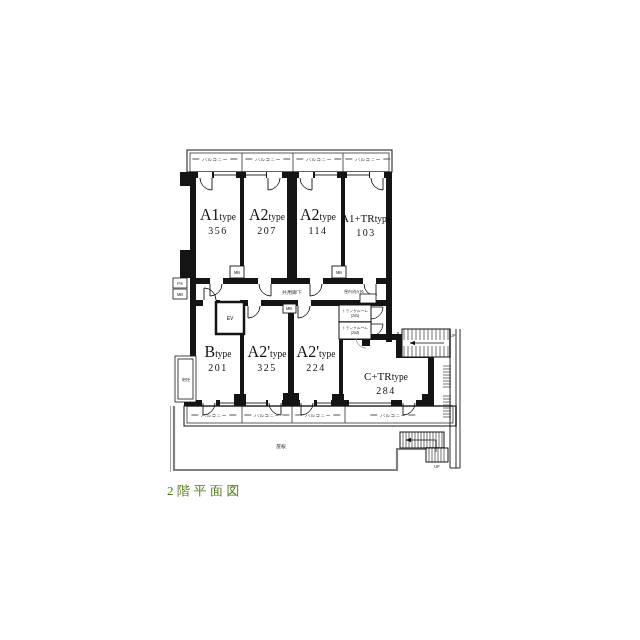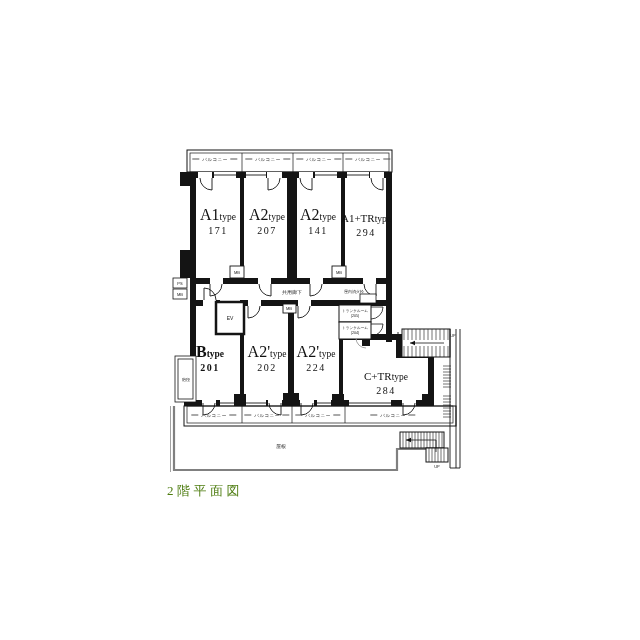--- a/index.html
+++ b/index.html
@@ -274,60 +274,60 @@
     </g>
   </svg>
 
   <div class="lbl bal" style="left:215px; top:159px;">バルコニー</div>
   <div class="lbl bal" style="left:268px; top:159px;">バルコニー</div>
   <div class="lbl bal" style="left:319px; top:159px;">バルコニー</div>
   <div class="lbl bal" style="left:368px; top:159px;">バルコニー</div>
 
   <div class="unit-label" style="left:218px; top:207px;">
     <div><span class="big">A1</span><span class="small">type</span></div>
-    <div class="num">171</div>
+    <div class="num">356</div>
   </div>
   <div class="unit-label" style="left:267px; top:207px;">
     <div><span class="big">A2</span><span class="small">type</span></div>
     <div class="num">207</div>
   </div>
   <div class="unit-label" style="left:318px; top:207px;">
     <div><span class="big">A2</span><span class="small">type</span></div>
-    <div class="num">141</div>
+    <div class="num">114</div>
   </div>
   <div class="unit-label compact" style="left:366px; top:209px;">
     <div><span class="big">A1+TR</span><span class="small">type</span></div>
-    <div class="num">294</div>
+    <div class="num">103</div>
   </div>
 
   <div class="lbl t5" style="left:292px; top:292px;">共用廊下</div>
   <div class="lbl t5" style="left:230px; top:318px;">EV</div>
   <div class="lbl micro" style="left:237px; top:272px;">MB</div>
   <div class="lbl micro" style="left:339px; top:272px;">MB</div>
   <div class="lbl micro" style="left:289px; top:308px;">MB</div>
   <div class="lbl micro" style="left:180px; top:283px;">PS</div>
   <div class="lbl micro" style="left:180px; top:294px;">MB</div>
 
   <div class="lbl micro" style="left:354px; top:291px;">屋内消火栓</div>
   <div class="trunk-label" style="left:355px; top:313px;">
     <div>トランクルーム</div>
     <div>(205)</div>
   </div>
   <div class="trunk-label" style="left:355px; top:330px;">
     <div>トランクルーム</div>
     <div>(204)</div>
   </div>
 
-  <div class="unit-label" style="left:210px; top:344px;font-weight:bold;">
+  <div class="unit-label" style="left:218px; top:344px;">
     <div><span class="big">B</span><span class="small">type</span></div>
     <div class="num">201</div>
   </div>
   <div class="unit-label" style="left:267px; top:344px;">
     <div><span class="big">A2'</span><span class="small">type</span></div>
-    <div class="num">202</div>
+    <div class="num">325</div>
   </div>
   <div class="unit-label" style="left:316px; top:344px;">
     <div><span class="big">A2'</span><span class="small">type</span></div>
     <div class="num">224</div>
   </div>
   <div class="unit-label compact" style="left:386px; top:367px;">
     <div><span class="big">C+TR</span><span class="small">type</span></div>
     <div class="num">284</div>
   </div>
 

